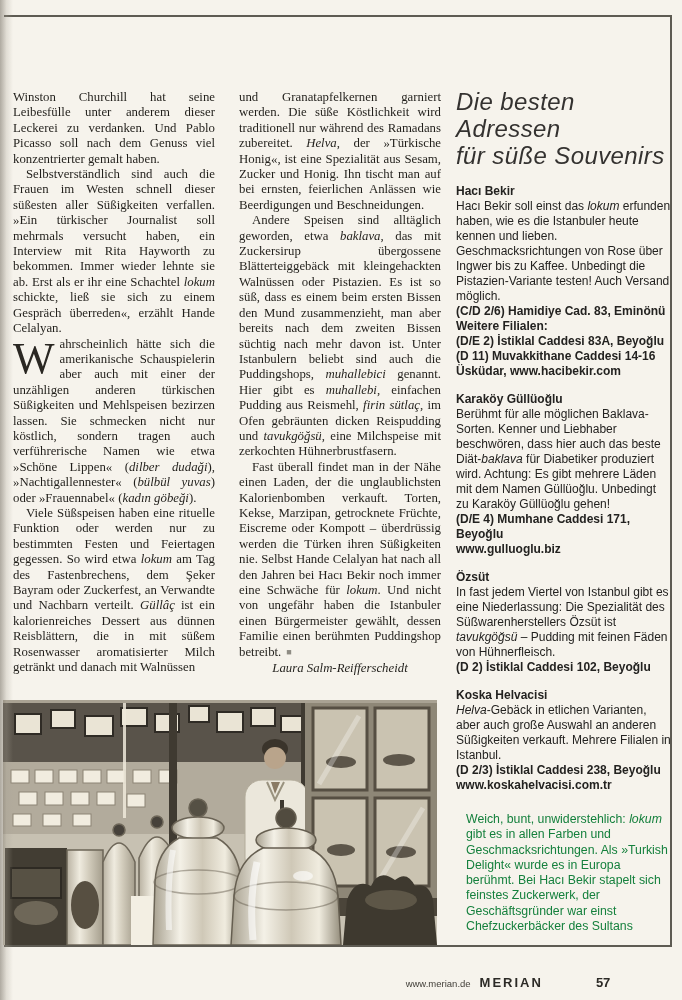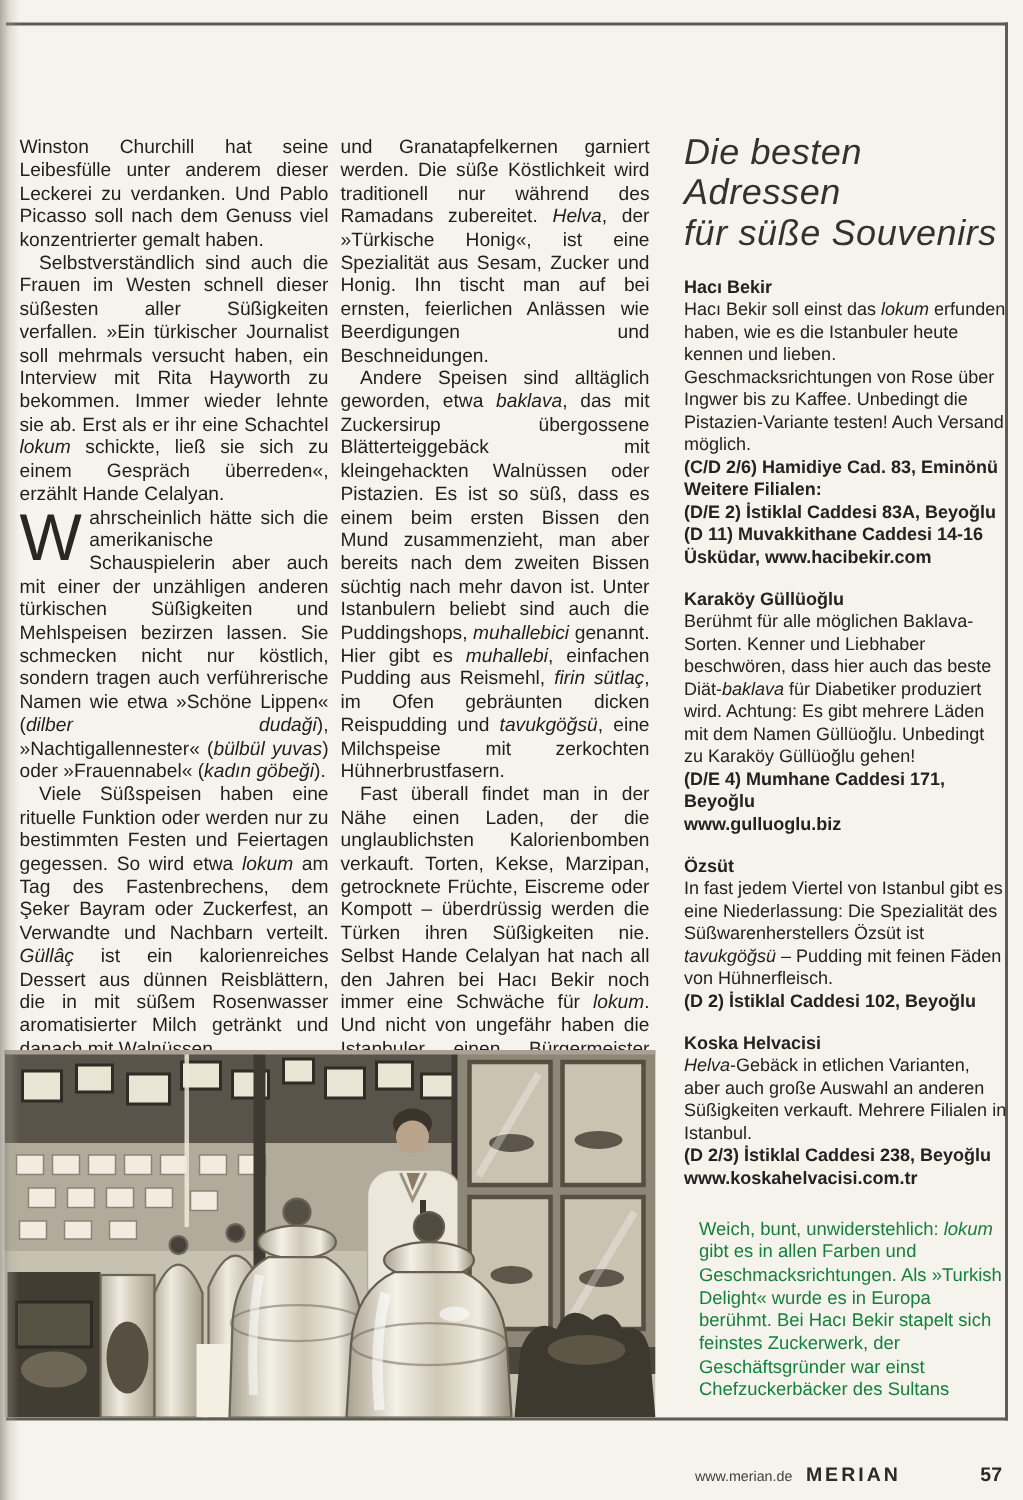--- a/index.html
+++ b/index.html
@@ -14,22 +14,22 @@
     z-index:5;pointer-events:none;
   }
   .rule{position:absolute;background:#5e5b53;z-index:4;}
   .rule-top{left:4px;width:668px;top:15px;height:2px;}
   .rule-right{left:670px;top:15px;width:2px;height:932px;}
   .rule-bottom{left:4px;top:945px;width:668px;height:2px;}
 
   
   .article{
     position:absolute;left:13px;top:90px;width:428px;height:610px;
-    display:flex;gap:8px;overflow:hidden;
-    font-family:Liberation Sans, sans-serif;
+    display:flex;gap:24px;overflow:hidden;
+    font-family:Liberation Serif, serif;
     font-size:12.8px;line-height:15.4px;color:#211f1b;
     text-align:justify;
   }
   .col{width:206px;}
   .col p{margin:0;}
   .col p.indent{text-indent:13px;}
   .dropcap{
     float:left;font-size:44px;line-height:40px;
     padding:2px 5px 0 0;color:#2a2722;
   }
@@ -58,21 +58,21 @@
 
   
   .caption{
     position:absolute;left:466px;top:812px;width:206px;
     font-size:12.3px;line-height:15.3px;color:#15803d;
   }
 
   
   .footer{
     position:absolute;right:14px;top:975px;width:320px;
-    display:flex;justify-content:flex-end;align-items:baseline;gap:9px;
+    display:flex;justify-content:center;align-items:baseline;gap:9px;
     color:#2c2a26;
   }
   .footer .url{font-size:9.5px;color:#413e38;}
   .footer .brand{font-size:13px;font-weight:700;letter-spacing:2px;}
   .footer .pageno{font-size:13px;font-weight:700;padding-left:44px;}
 </style>
 </head>
 <body>
 
 <div class="scan-gutter"></div>

